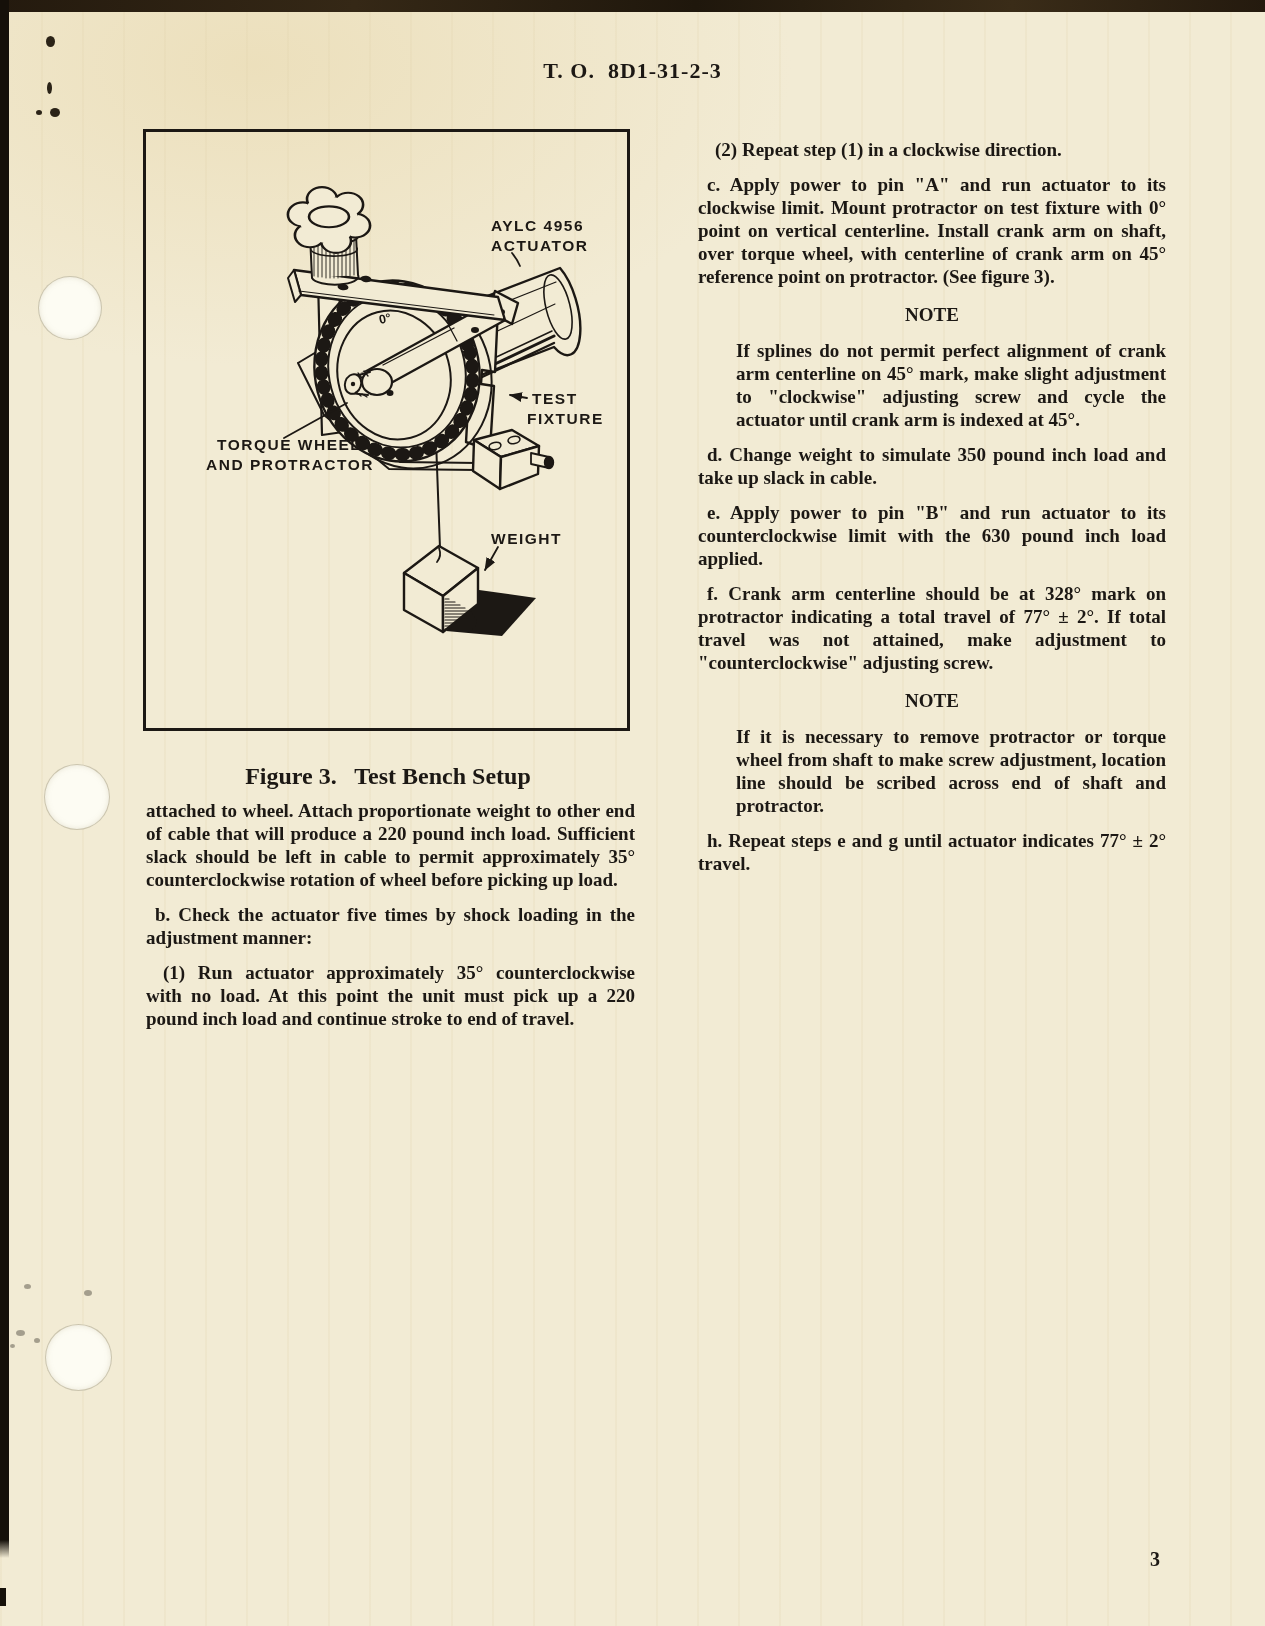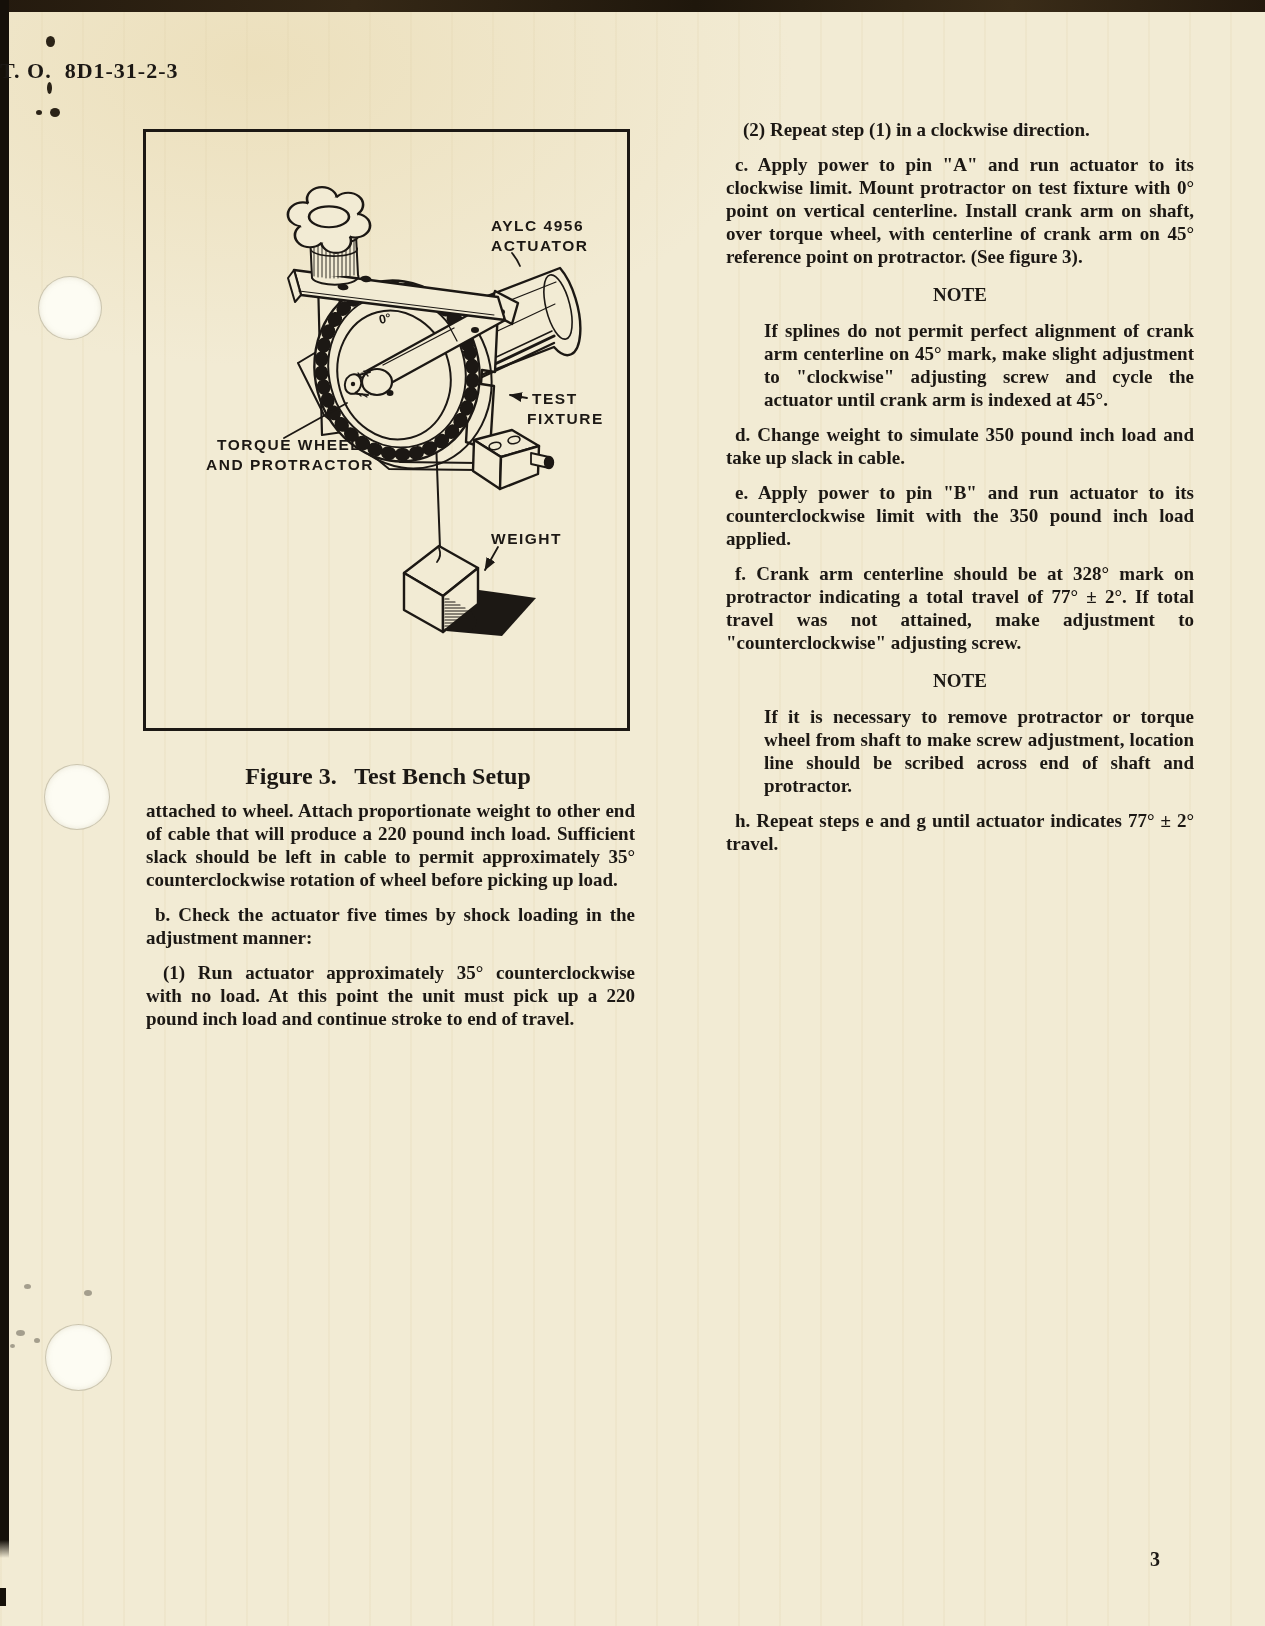--- a/index.html
+++ b/index.html
@@ -15,33 +15,33 @@
     background:linear-gradient(90deg,#241a0e 0%,#352816 28%,#1f170c 55%,#3a2c18 80%,#241a0e 100%);}
   .edge-left{position:absolute;left:0;top:0;width:9px;height:1540px;background:#151009;}
   .edge-left-tail{position:absolute;left:0;top:1540px;width:9px;height:18px;
     background:linear-gradient(180deg,#151009,rgba(21,16,9,0));}
   .edge-nub{position:absolute;left:0;top:1588px;width:6px;height:18px;background:#151009;}
   .hole{position:absolute;border-radius:50%;background:#fdfcf3;
     box-shadow:inset 0 0 0 1px rgba(160,148,114,0.45), inset 0 0 6px rgba(170,158,124,0.35);}
   .speck{position:absolute;border-radius:50%;background:#2b2317;}
   .pencil{position:absolute;border-radius:50%;background:rgba(100,94,82,0.55);}
 
-  .header{position:absolute;left:0;right:0;top:58px;
+  .header{position:absolute;left:0;right:0;top:58px;text-align:center;
     font-size:22px;font-weight:bold;letter-spacing:1px;white-space:pre-wrap;}
   .figure-box{position:absolute;left:143px;top:129px;width:487px;height:602px;
     border:3px solid #1c1814;box-sizing:border-box;}
   .figure-box svg{display:block;width:100%;height:100%;}
   .caption{position:absolute;left:143px;top:763px;width:490px;text-align:center;
     font-size:24px;font-weight:bold;white-space:pre-wrap;}
   .pageno{position:absolute;left:1150px;top:1548px;font-size:20px;font-weight:bold;}
 
   .col{position:absolute;font-size:19px;line-height:23px;font-weight:bold;
     text-align:justify;text-justify:inter-word;}
   .col-left{left:146px;top:799px;width:489px;}
-  .col-right{left:698px;top:118px;width:468px;margin-left:28px;}
+  .col-right{left:698px;top:138px;width:468px;}
   .col p{margin:12px 0 0;}
   .col p:first-child{margin-top:0;}
   .ind1{text-indent:9px;}
   .ind2{text-indent:17px;}
   .note-head{text-align:center;margin:15px 0 2px !important;}
   .note-body{margin-left:38px !important;margin-top:13px !important;}
 
   .fig-label{font-family:"Liberation Sans", sans-serif;font-weight:bold;
     font-size:15.5px;letter-spacing:1.5px;fill:#1c1814;}
   .fig-small{font-family:"Liberation Sans", sans-serif;font-weight:bold;
@@ -177,21 +177,21 @@
     <p class="ind1">b. Check the actuator five times by shock loading in the adjustment manner:</p>
     <p class="ind2">(1) Run actuator approximately 35° counterclockwise with no load. At this point the unit must pick up a 220 pound inch load and continue stroke to end of travel.</p>
   </div>
 
   <div class="col col-right">
     <p class="ind2">(2) Repeat step (1) in a clockwise direction.</p>
     <p class="ind1">c. Apply power to pin "A" and run actuator to its clockwise limit. Mount protractor on test fixture with 0° point on vertical centerline. Install crank arm on shaft, over torque wheel, with centerline of crank arm on 45° reference point on protractor. (See figure 3).</p>
     <p class="note-head">NOTE</p>
     <p class="note-body">If splines do not permit perfect alignment of crank arm centerline on 45° mark, make slight adjustment to "clockwise" adjusting screw and cycle the actuator until crank arm is indexed at 45°.</p>
     <p class="ind1">d. Change weight to simulate 350 pound inch load and take up slack in cable.</p>
-    <p class="ind1">e. Apply power to pin "B" and run actuator to its counterclockwise limit with the 350 pound inch load applied.</p>
+    <p class="ind1">e. Apply power to pin "B" and run actuator to its counterclockwise limit with the 630 pound inch load applied.</p>
     <p class="ind1">f. Crank arm centerline should be at 328° mark on protractor indicating a total travel of 77° ± 2°. If total travel was not attained, make adjustment to "counterclockwise" adjusting screw.</p>
     <p class="note-head">NOTE</p>
     <p class="note-body">If it is necessary to remove protractor or torque wheel from shaft to make screw adjustment, location line should be scribed across end of shaft and protractor.</p>
     <p class="ind1">h. Repeat steps e and g until actuator indicates 77° ± 2° travel.</p>
   </div>
 
   <div class="pageno">3</div>
 </div>
 
 </body></html>

